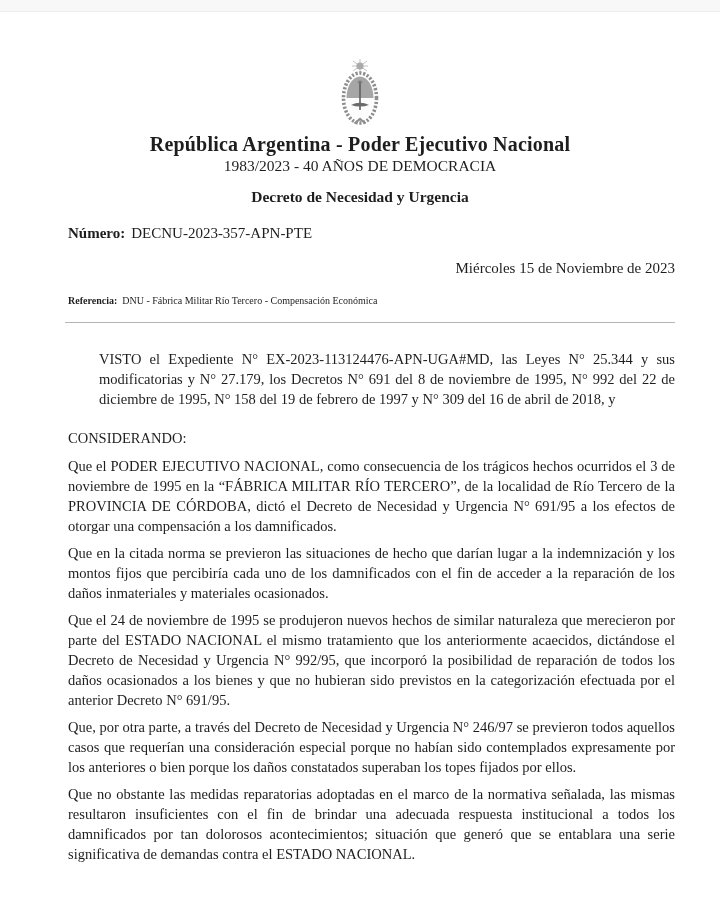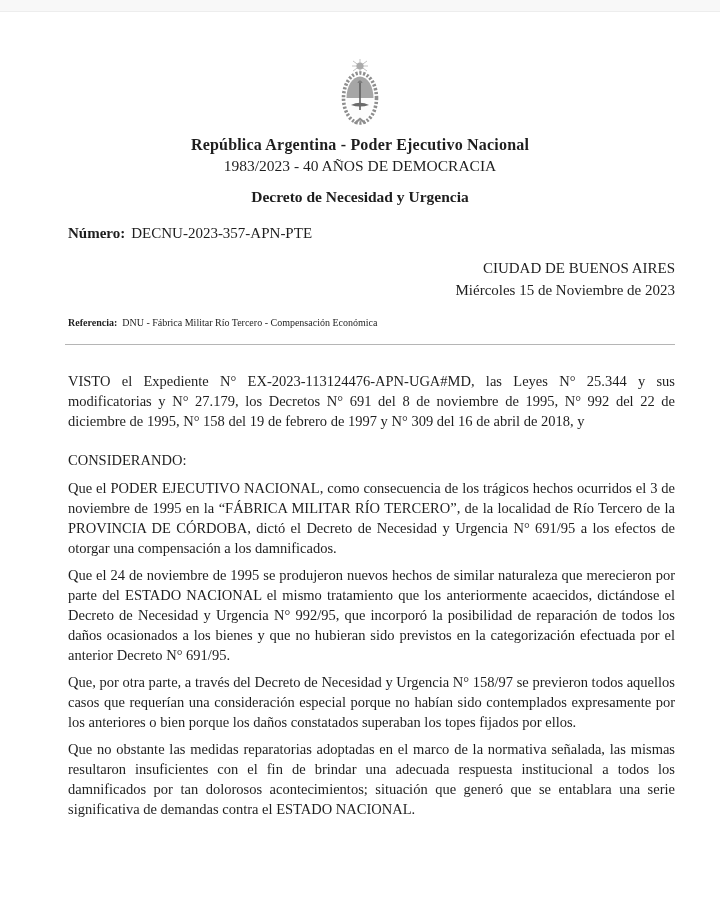--- a/index.html
+++ b/index.html
@@ -25,21 +25,21 @@
     margin-left: -68px;
     margin-right: -45px;
     text-align: center;
   }
   .crest {
     display: inline-block;
     line-height: 0;
   }
   .org-line {
     font-weight: bold;
-    font-size: 16px;
+    font-size: 20px;
     line-height: 19px;
     margin-top: 3px;
     letter-spacing: 0.2px;
   }
   .anniv-line {
     font-size: 15.5px;
     line-height: 20px;
     margin-top: 2px;
   }
   .doctype-line {
@@ -74,21 +74,21 @@
     margin-left: -3px;
     height: 0;
     border-bottom: 1px solid #b5b5b5;
   }
   .body-text { font-size: 14.5px; }
   .para {
     text-align: justify;
     line-height: 20px;
     margin-top: 7px;
   }
-  .para-visto { margin-top: 26px; }
+  .para-visto { margin-top: 26px; margin-left: 31px; }
   .para-considerando { margin-top: 19px; text-align: left; }
   .para-first { margin-top: 8px; }
 </style>
 </head>
 <body>
 
 <div class="top-strip"></div>
 
 <div class="doc">
 
@@ -114,34 +114,34 @@
     <div class="org-line">República Argentina - Poder Ejecutivo Nacional</div>
     <div class="anniv-line">1983/2023 - 40 AÑOS DE DEMOCRACIA</div>
     <div class="doctype-line">Decreto de Necesidad y Urgencia</div>
   </div>
 
   <div class="number-row">
     <span class="label">Número:</span><span class="value">DECNU-2023-357-APN-PTE</span>
   </div>
 
   <div class="city-date-block">
-    <div>CIUDAD DE BUENOS AIRES</div>
     <div>Miércoles 15 de Noviembre de 2023</div>
   </div>
 
   <div class="reference-row">
     <span class="label">Referencia:</span><span class="value">DNU - Fábrica Militar Río Tercero - Compensación Económica</span>
   </div>
 
   <div class="divider"></div>
 
   <div class="body-text">
     <p class="para para-visto">VISTO el Expediente N° EX-2023-113124476-APN-UGA#MD, las Leyes N° 25.344 y sus modificatorias y N° 27.179, los Decretos N° 691 del 8 de noviembre de 1995, N° 992 del 22 de diciembre de 1995, N° 158 del 19 de febrero de 1997 y N° 309 del 16 de abril de 2018, y</p>
 
     <p class="para para-considerando">CONSIDERANDO:</p>
 
     <p class="para para-first">Que el PODER EJECUTIVO NACIONAL, como consecuencia de los trágicos hechos ocurridos el 3 de noviembre de 1995 en la “FÁBRICA MILITAR RÍO TERCERO”, de la localidad de Río Tercero de la PROVINCIA DE CÓRDOBA, dictó el Decreto de Necesidad y Urgencia N° 691/95 a los efectos de otorgar una compensación a los damnificados.</p>
+    <p class="para">Que en la citada norma se previeron las situaciones de hecho que darían lugar a la indemnización y los montos fijos que percibiría cada uno de los damnificados con el fin de acceder a la reparación de los daños inmateriales y materiales ocasionados.</p>
     <p class="para">Que el 24 de noviembre de 1995 se produjeron nuevos hechos de similar naturaleza que merecieron por parte del ESTADO NACIONAL el mismo tratamiento que los anteriormente acaecidos, dictándose el Decreto de Necesidad y Urgencia N° 992/95, que incorporó la posibilidad de reparación de todos los daños ocasionados a los bienes y que no hubieran sido previstos en la categorización efectuada por el anterior Decreto N° 691/95.</p>
-    <p class="para">Que, por otra parte, a través del Decreto de Necesidad y Urgencia N° 158/97 se previeron todos aquellos casos que requerían una consideración especial porque no habían sido contemplados expresamente por los anteriores o bien porque los daños constatados superaban los topes fijados por ellos.</p>
+    <p class="para">Que, por otra parte, a través del Decreto de Necesidad y Urgencia N° 246/97 se previeron todos aquellos casos que requerían una consideración especial porque no habían sido contemplados expresamente por los anteriores o bien porque los daños constatados superaban los topes fijados por ellos.</p>
     <p class="para">Que no obstante las medidas reparatorias adoptadas en el marco de la normativa señalada, las mismas resultaron insuficientes con el fin de brindar una adecuada respuesta institucional a todos los damnificados por tan dolorosos acontecimientos; situación que generó que se entablara una serie significativa de demandas contra el ESTADO NACIONAL.</p>
   </div>
 
 </div>
 
 </body></html>

